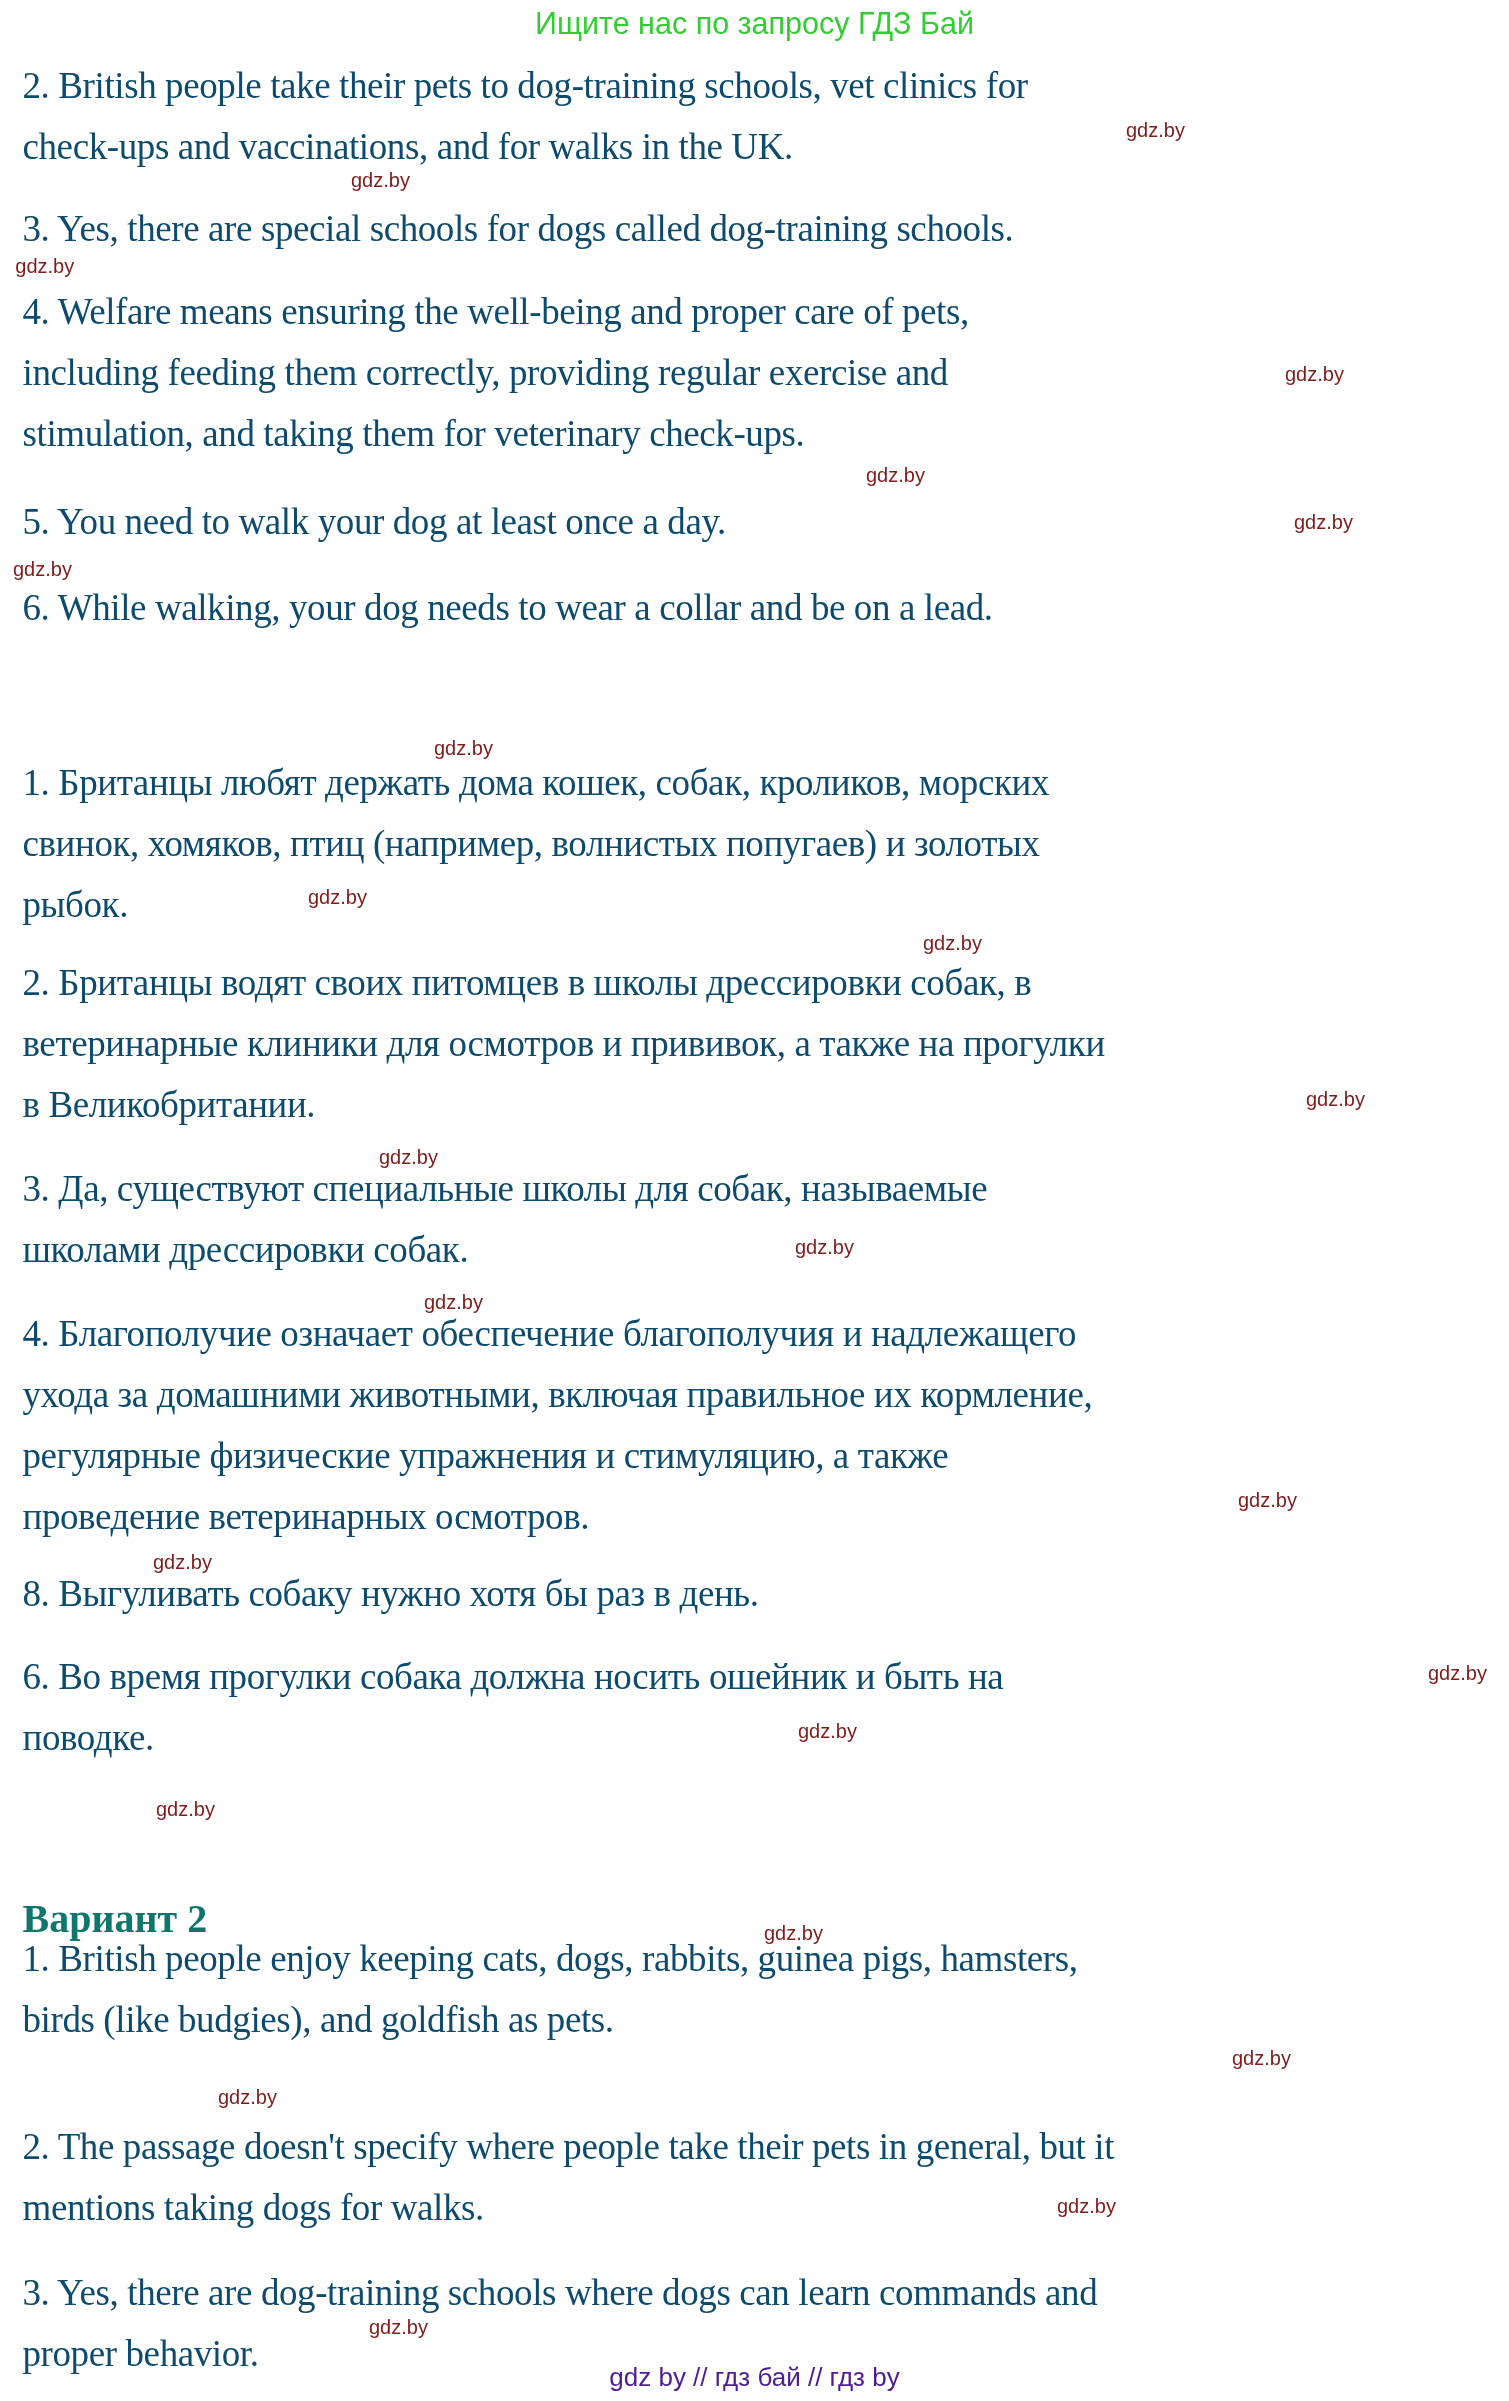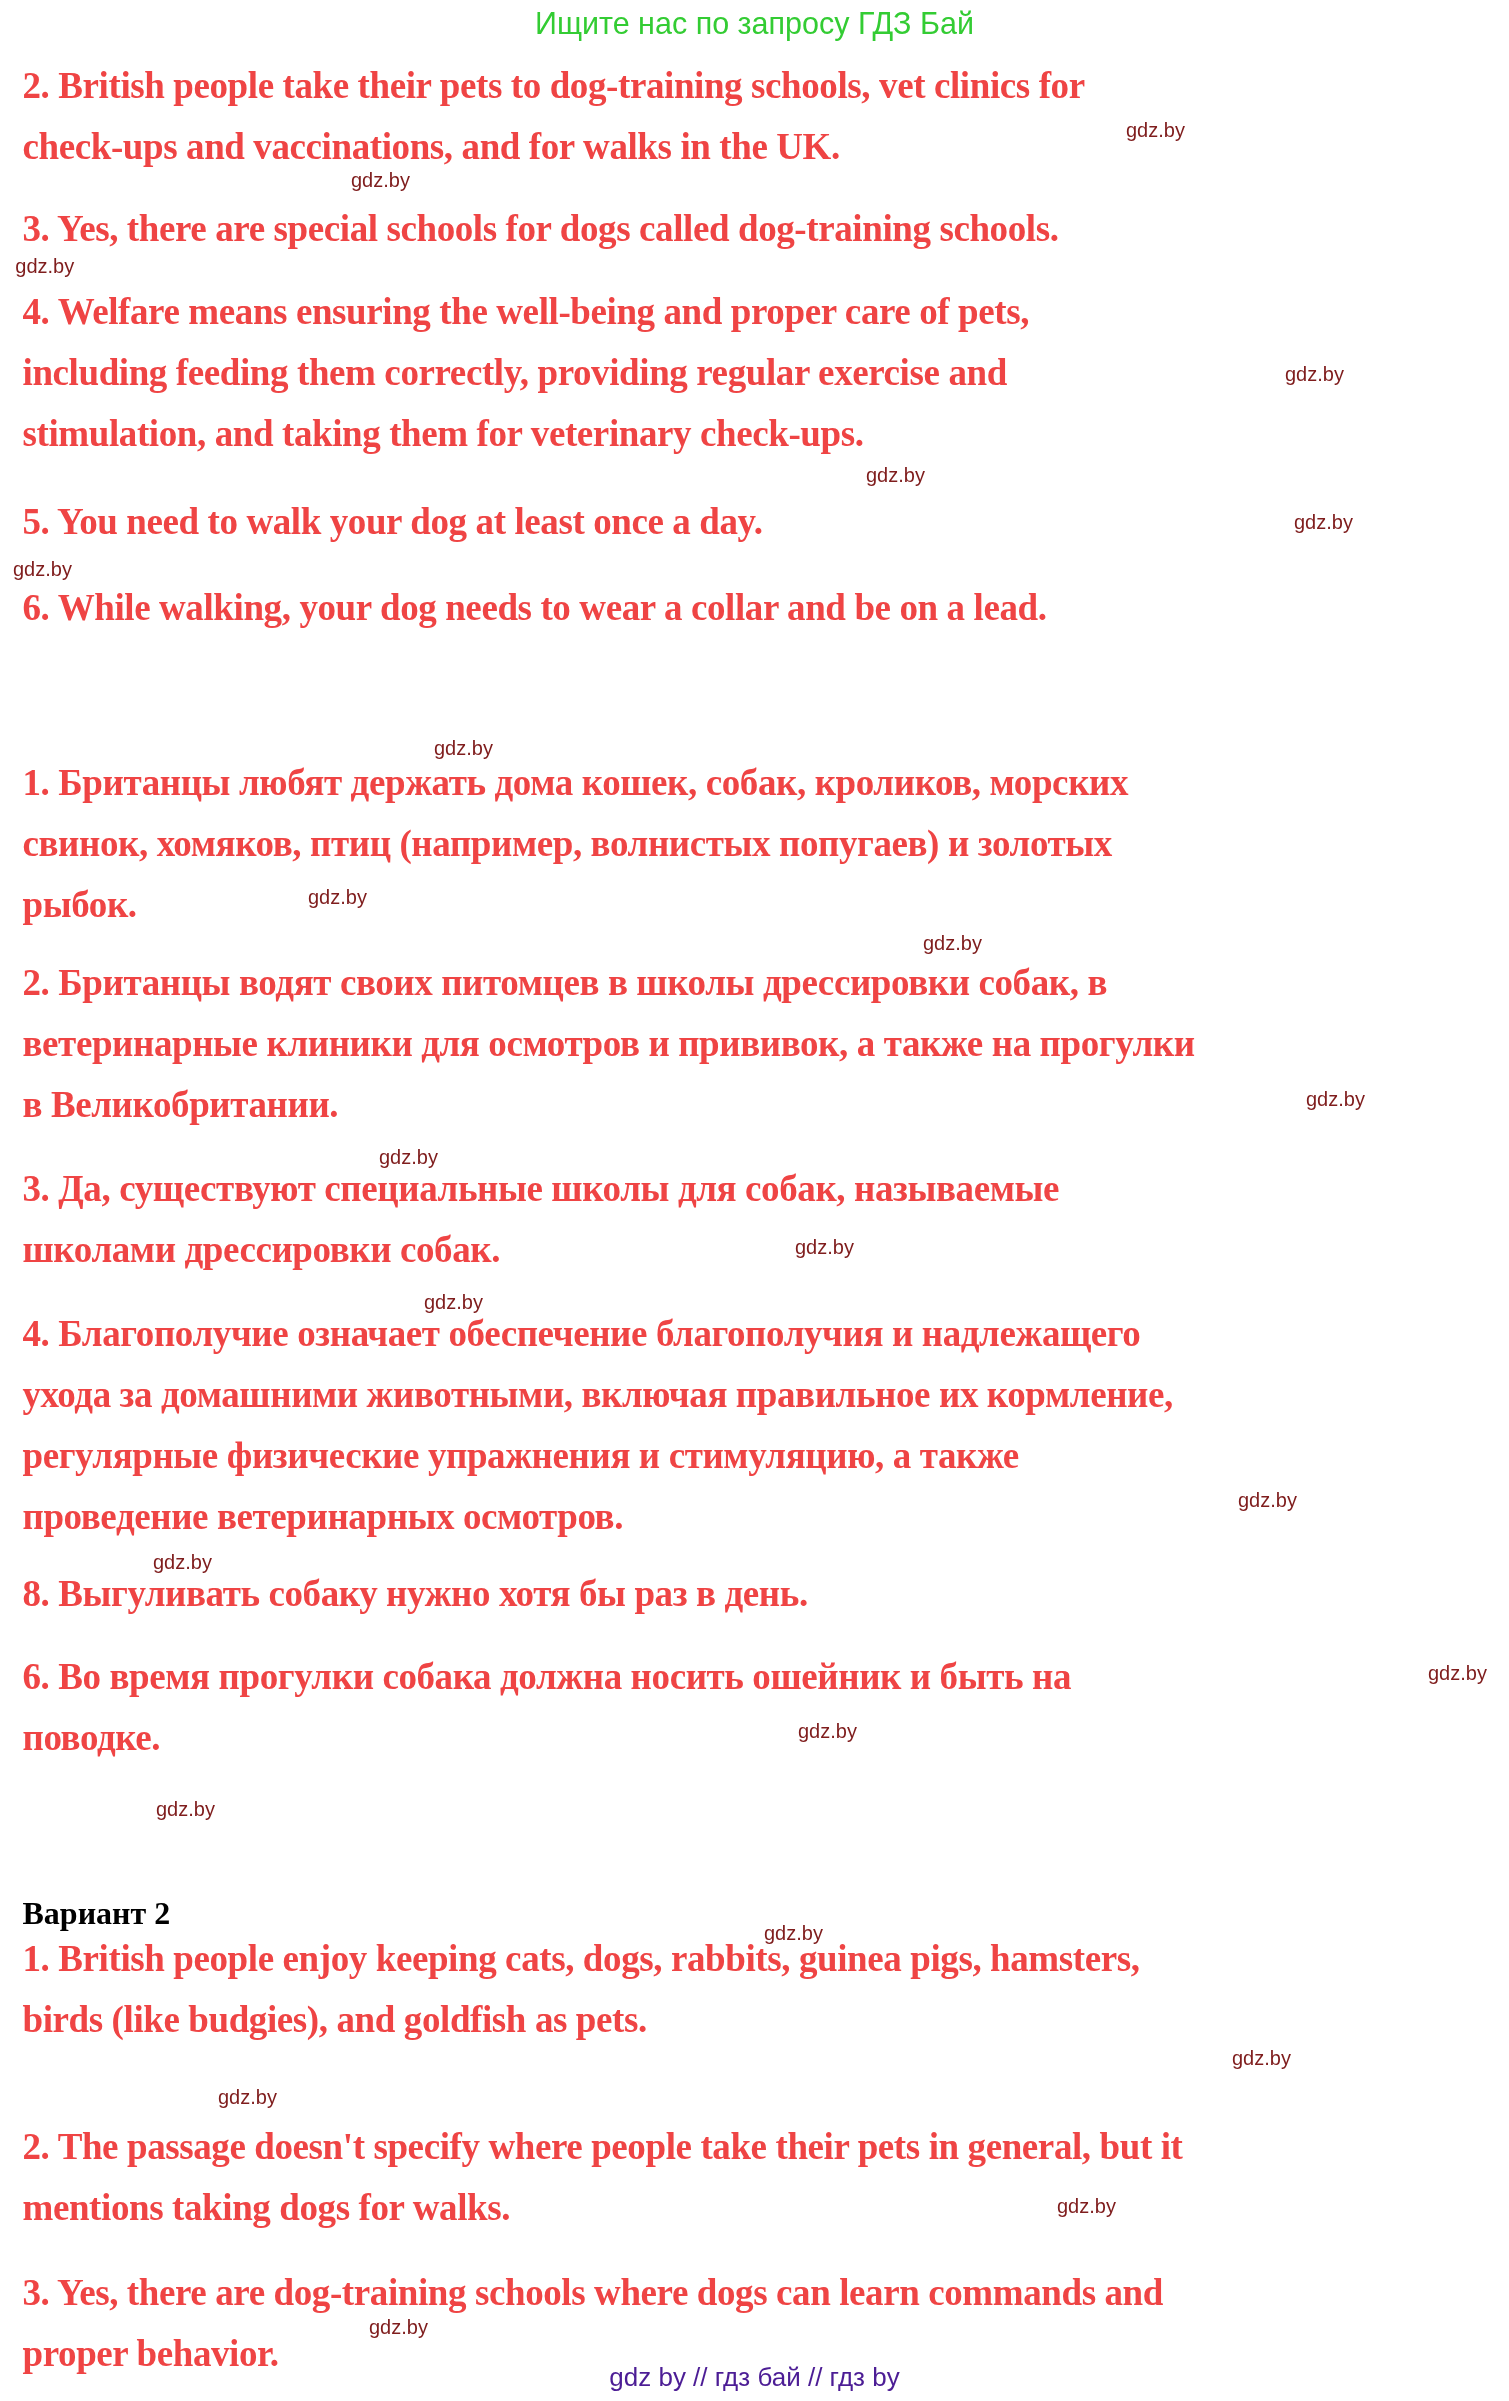--- a/index.html
+++ b/index.html
@@ -26,30 +26,29 @@
     font-size: 30.5px;
     font-weight: 400;
   }
   .para {
     position: absolute;
     left: 22.5px;
     font-size: 37px;
     line-height: 61px;
     letter-spacing: -0.4px;
     white-space: pre;
-    color: #ef4444;
-    font-weight: bold;
+    color: #0c4a6e;
   }
   .variant-heading {
     position: absolute;
     left: 22.5px;
-    font-size: 32px;
+    font-size: 40px;
     font-weight: 700;
     white-space: pre;
-    color: #000000;
+    color: #0f766e;
   }
   .wm {
     position: absolute;
     font-family: "Liberation Sans", sans-serif;
     font-size: 20px;
     color: #7f1d1d;
     white-space: pre;
   }
   .page-footer {
     position: absolute;

